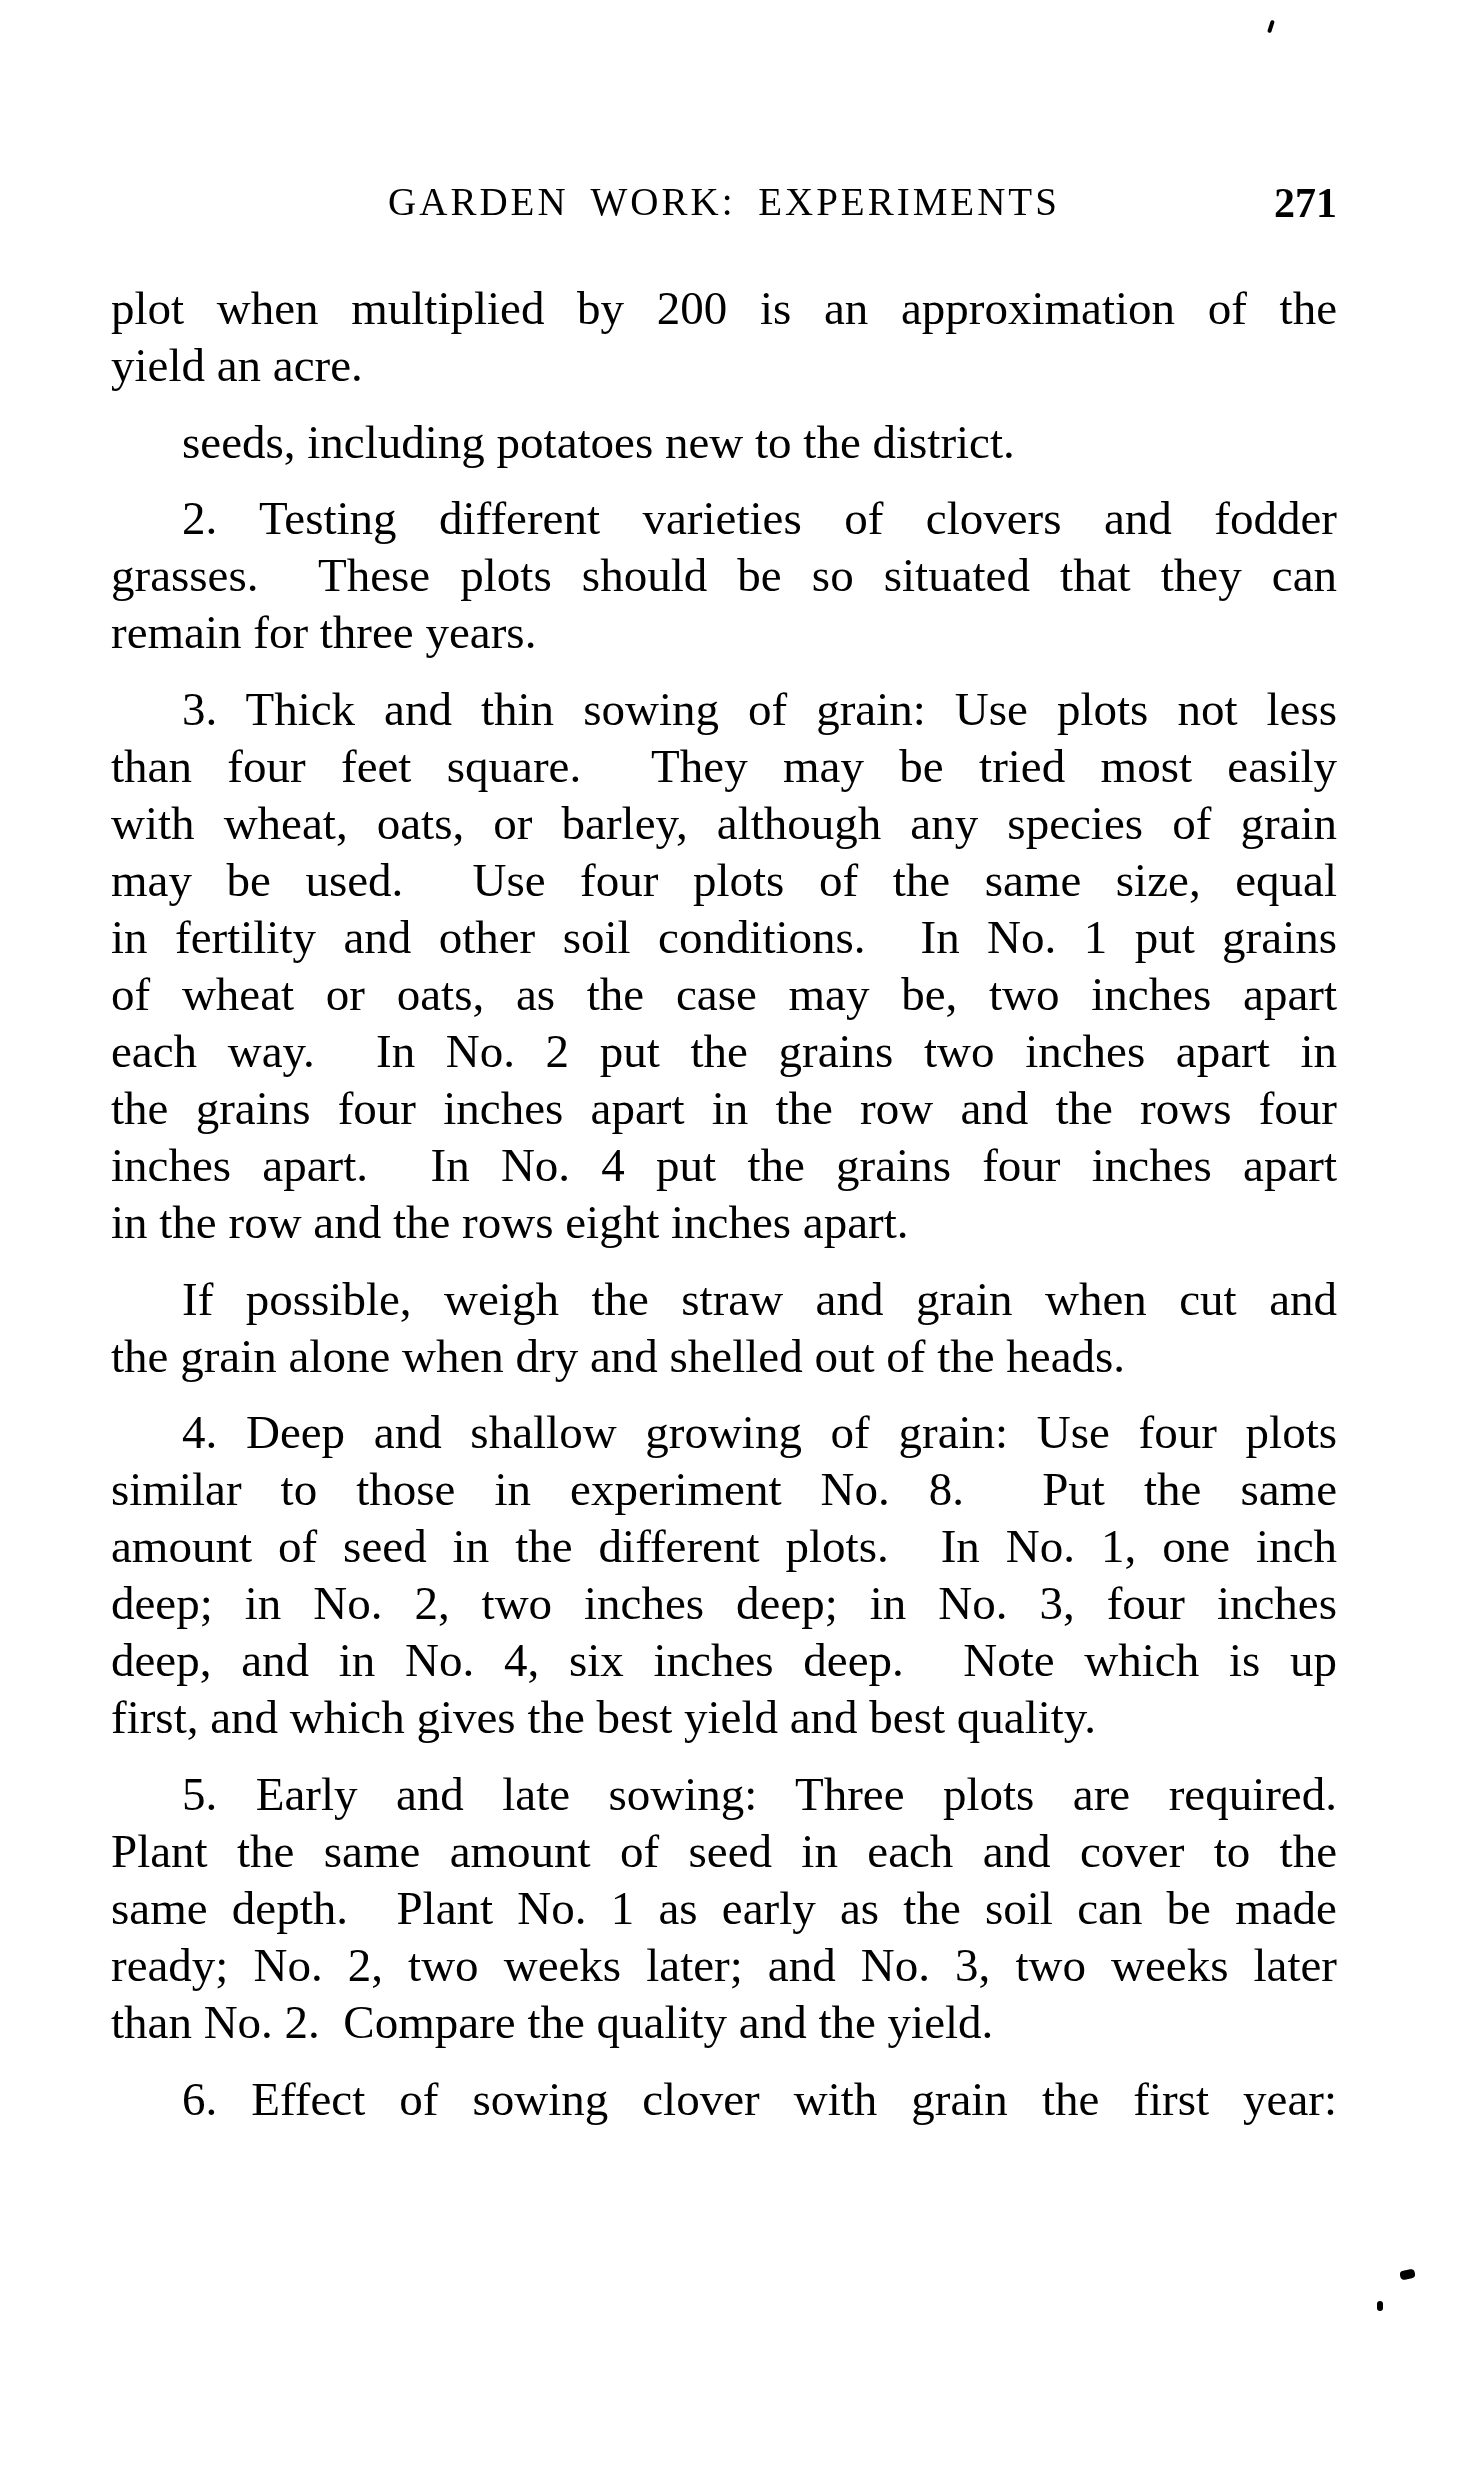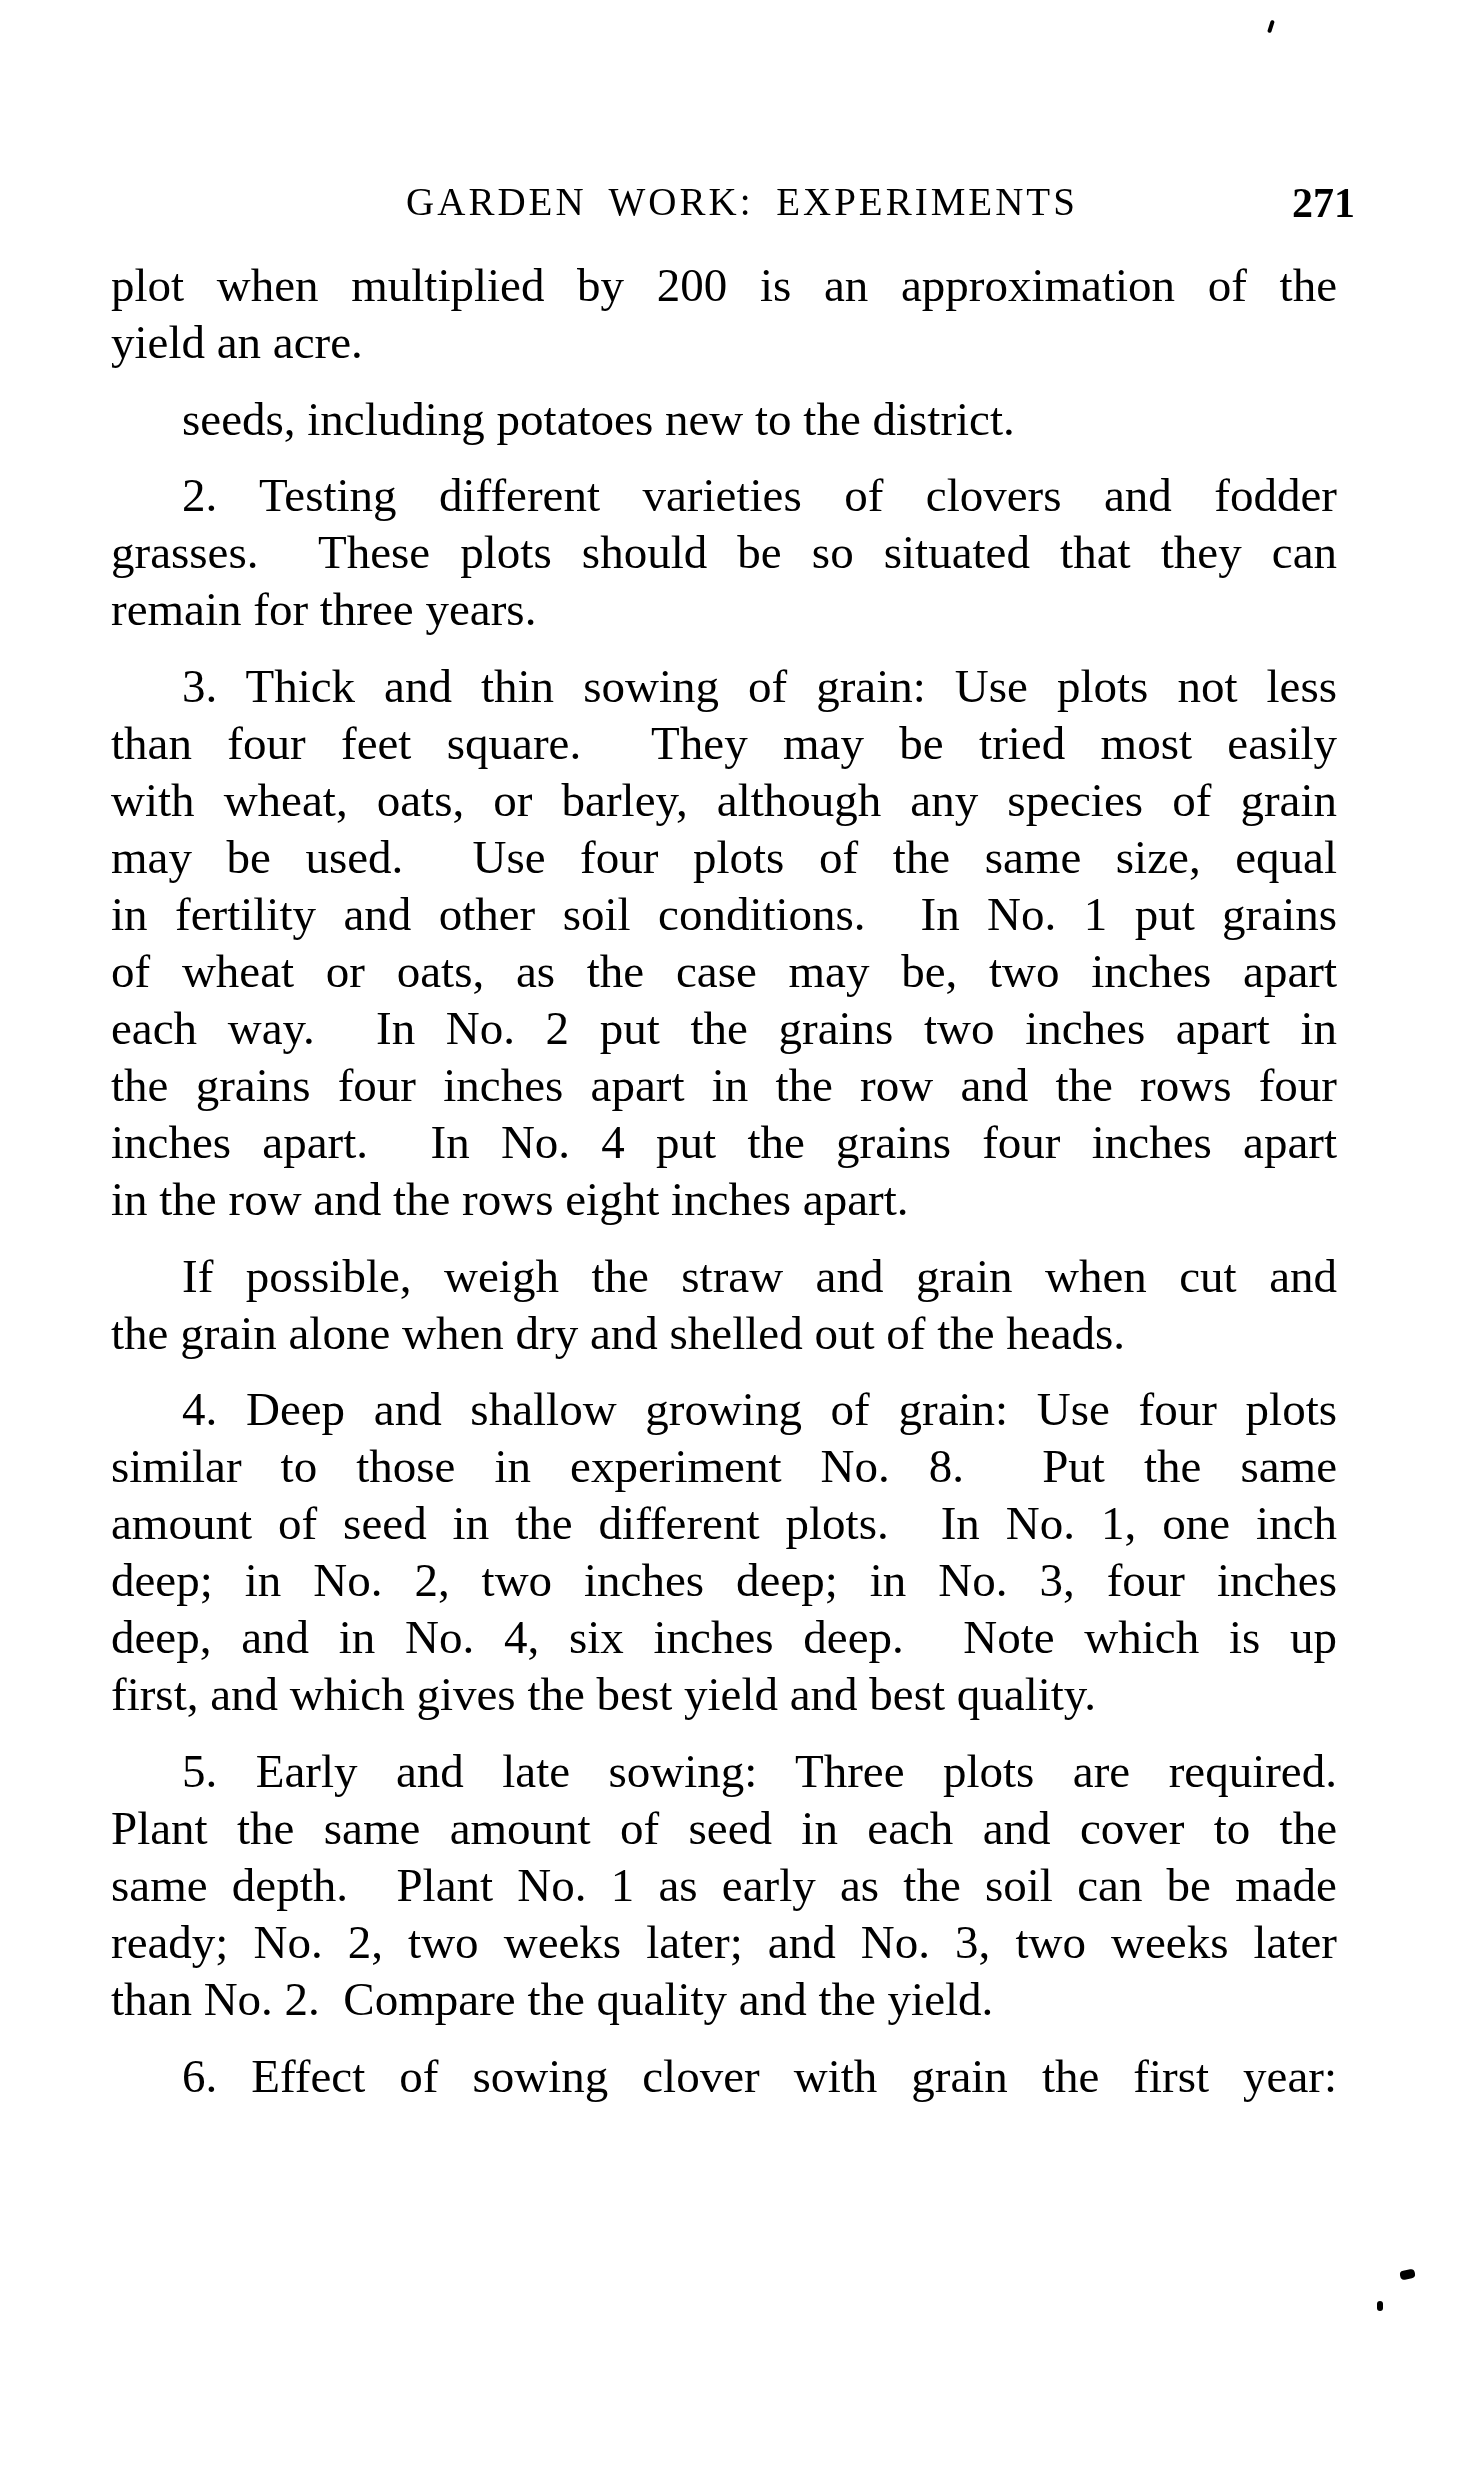--- a/index.html
+++ b/index.html
@@ -8,21 +8,21 @@
     width: 1479px;
     height: 2483px;
     background: #ffffff;
     font-family: "Liberation Serif", serif;
     color: #000;
     overflow: hidden;
   }
   .header-row {
     position: absolute;
     top: 179px;
-    left: 129px;
+    left: 111px;
     width: 1226px;
     height: 51px;
   }
   .running-title {
     position: absolute;
     left: 50%;
     top: 0;
     transform: translateX(-50%);
     font-size: 39px;
     letter-spacing: 3px;
@@ -32,21 +32,21 @@
   }
   .page-number {
     position: absolute;
     right: 0;
     top: 0;
     font-size: 42px;
     font-weight: bold;
   }
   .text-body {
     position: absolute;
-    top: 257px;
+    top: 280px;
     left: 111px;
     width: 1226px;
   }
   .para { margin: 0; }
   .para + .para { margin-top: 19.7px; }
   .line {
     height: 57px;
     line-height: 57px;
     font-size: 47px;
     white-space: pre-wrap;

